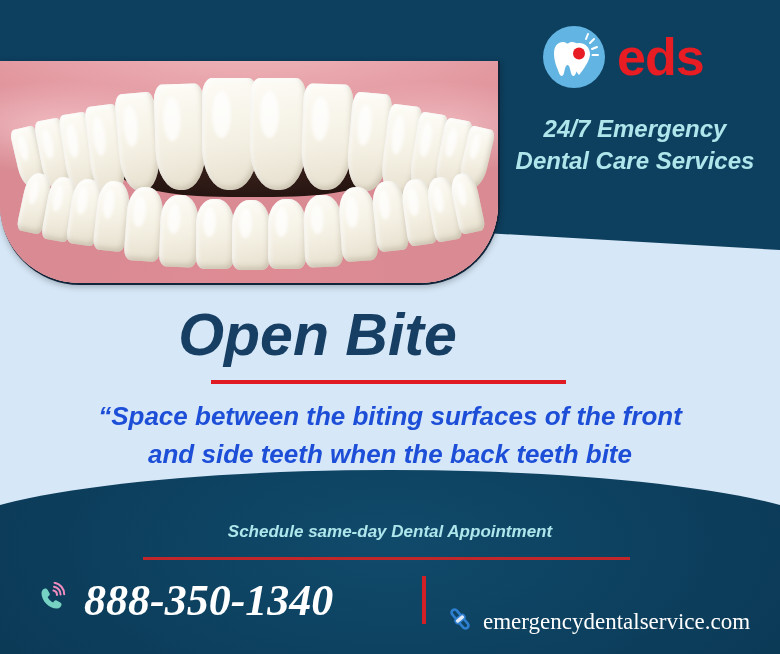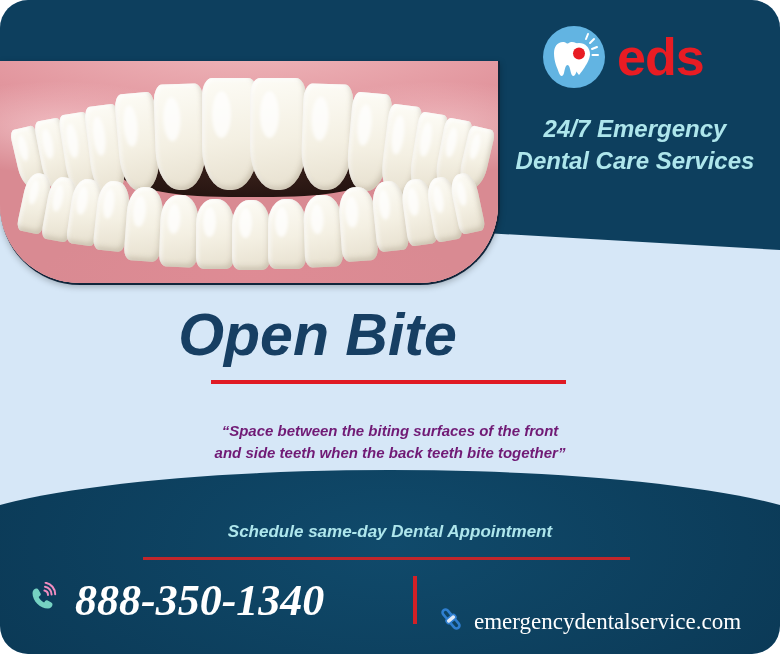--- a/index.html
+++ b/index.html
@@ -7,21 +7,20 @@
     padding: 0;
     background: #ffffff;
   }
   #poster {
     position: relative;
     width: 780px;
     height: 654px;
     overflow: hidden;
     background: #d6e7f7;
     font-family: "Liberation Sans", sans-serif;
-    border-radius: 28px;
   }
 
   
   .navy-top {
     position: absolute;
     left: 0; top: 0;
     width: 780px;
     height: 270px;
     background: #0d3f5e;
     clip-path: polygon(0 0, 780px 0, 780px 250px, 0 205px);
@@ -145,25 +144,25 @@
   .headline-rule {
     position: absolute;
     left: 211px; top: 380px;
     width: 355px; height: 4px;
     background: #e01b24;
   }
 
   
   .quote {
     position: absolute;
-    left: 90px; top: 420px;
+    left: 90px; top: 398px;
     width: 600px;
     text-align: center;
-    color: #701a75;
-    font-size: 15px;
+    color: #1d4ed8;
+    font-size: 26px;
     font-weight: 700;
     font-style: italic;
     line-height: 1.45;
   }
 
   
   .navy-bottom {
     position: absolute;
     left: -60px;
     top: 470px;
@@ -186,21 +185,21 @@
   .cta-rule {
     position: absolute;
     left: 143px; top: 557px;
     width: 487px; height: 3px;
     background: #c1262b;
   }
 
   
   .contact {
     position: absolute;
-    left: 0; top: 575px;
+    left: 9px; top: 575px;
     width: 668px;
     height: 55px;
   }
   .phone-block {
     position: absolute;
     left: 27px; top: 0;
     display: flex;
     align-items: center;
     gap: 14px;
     height: 52px;

